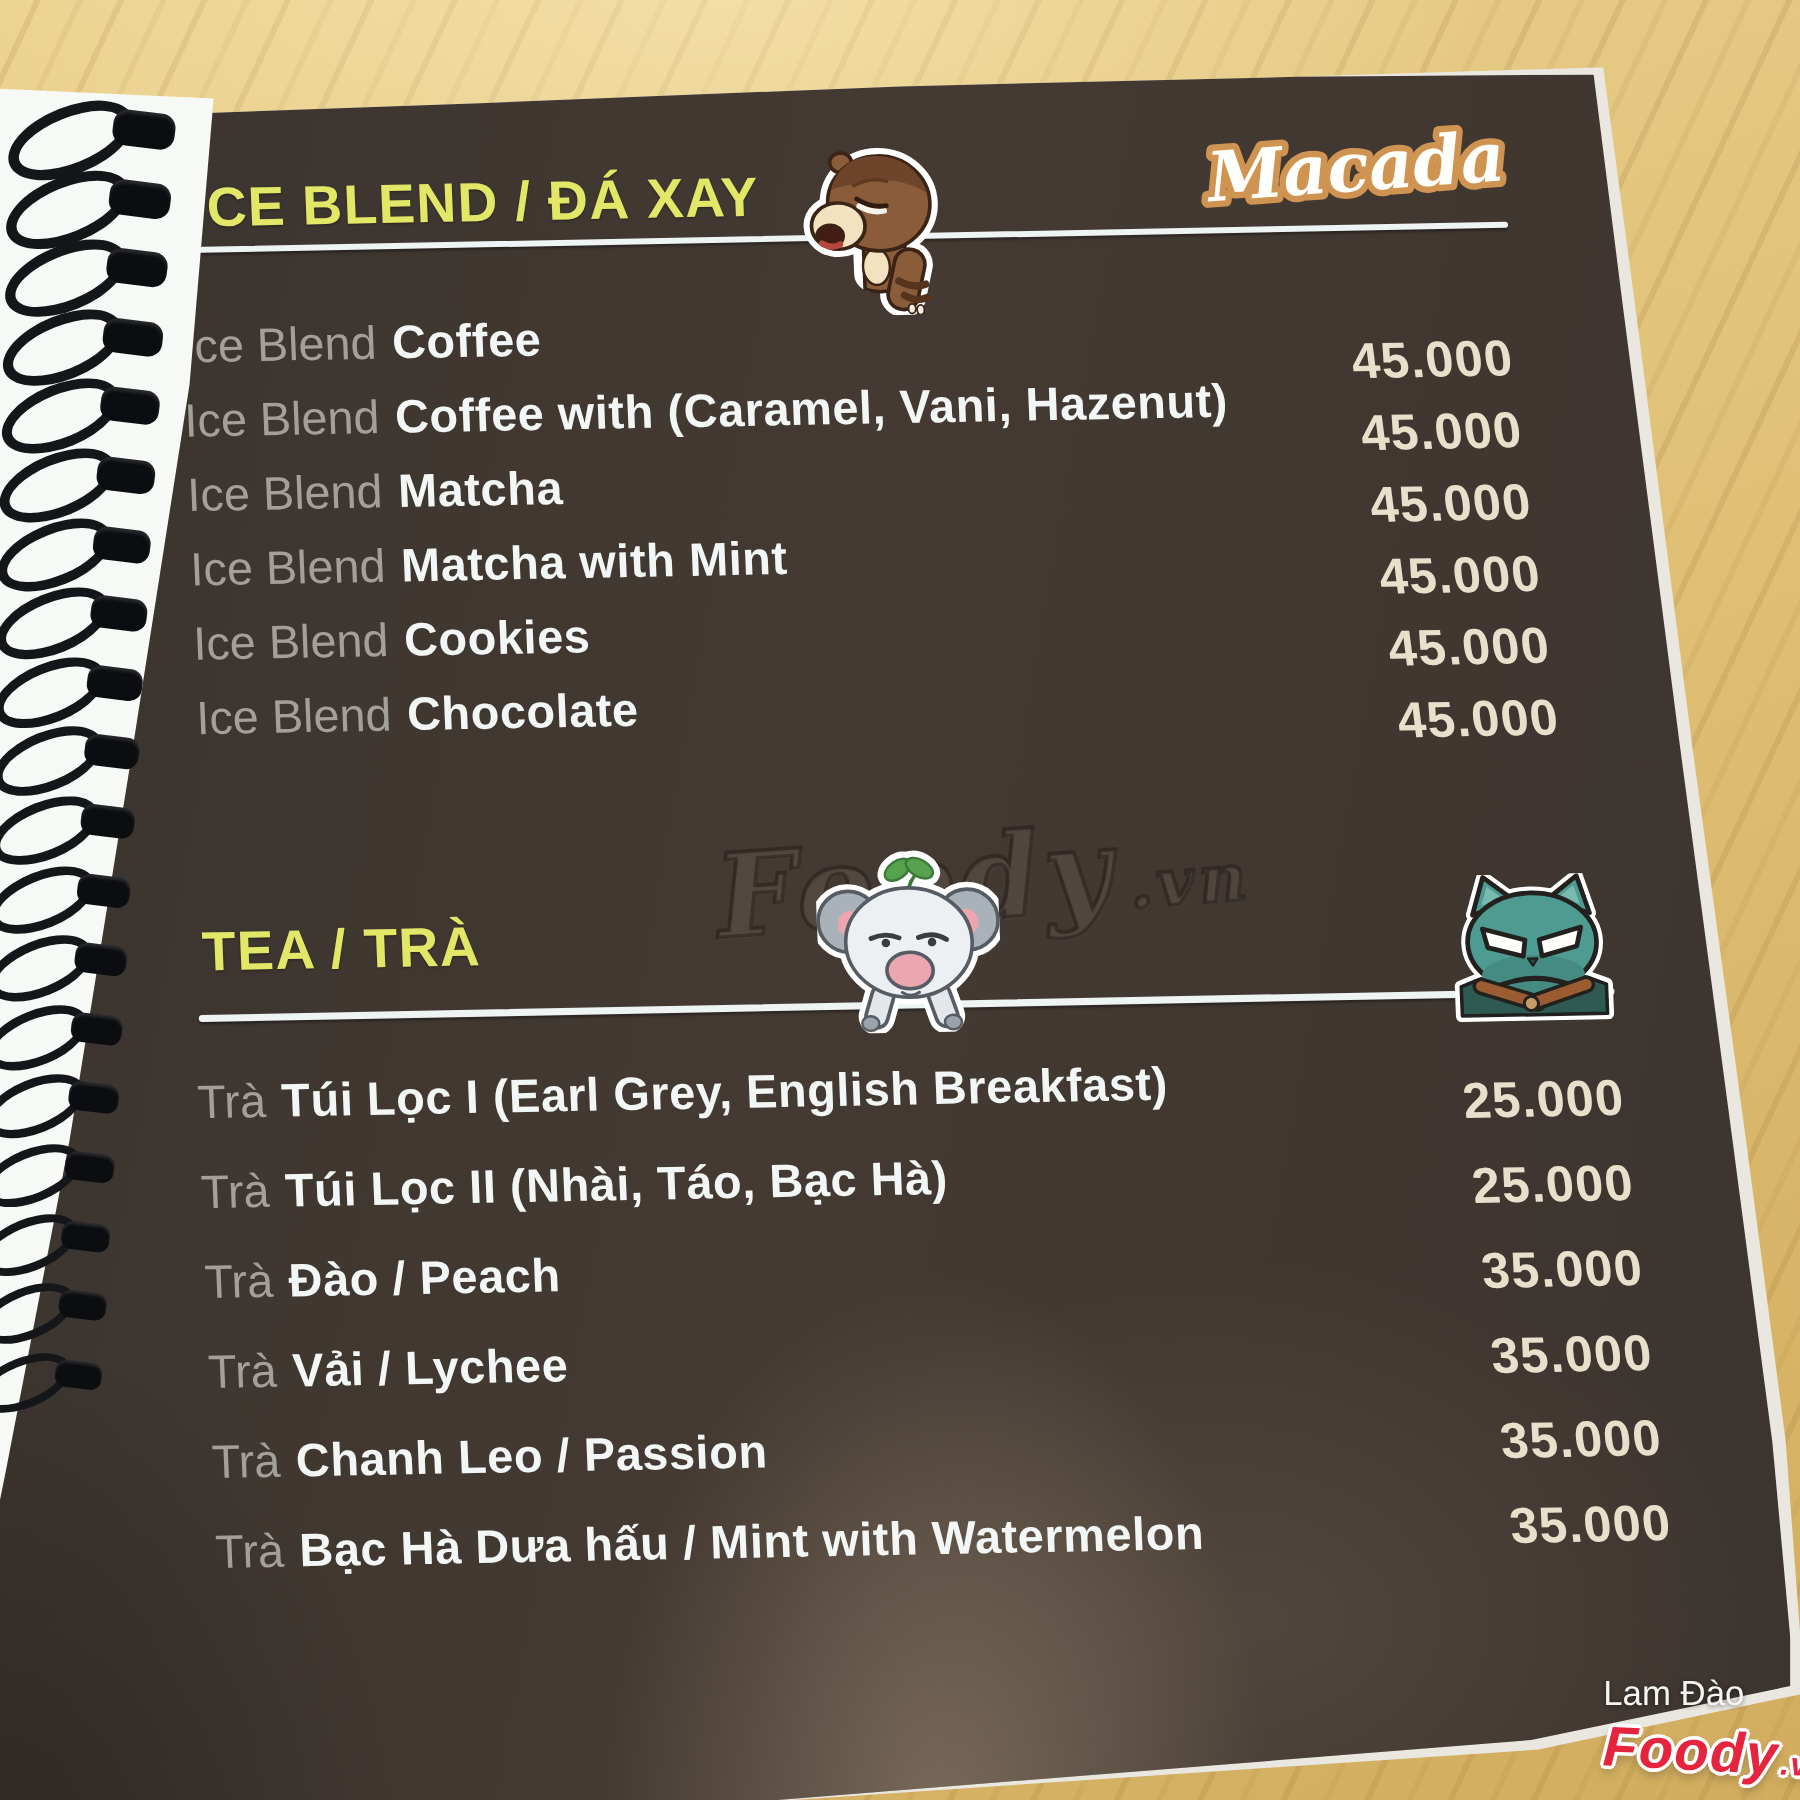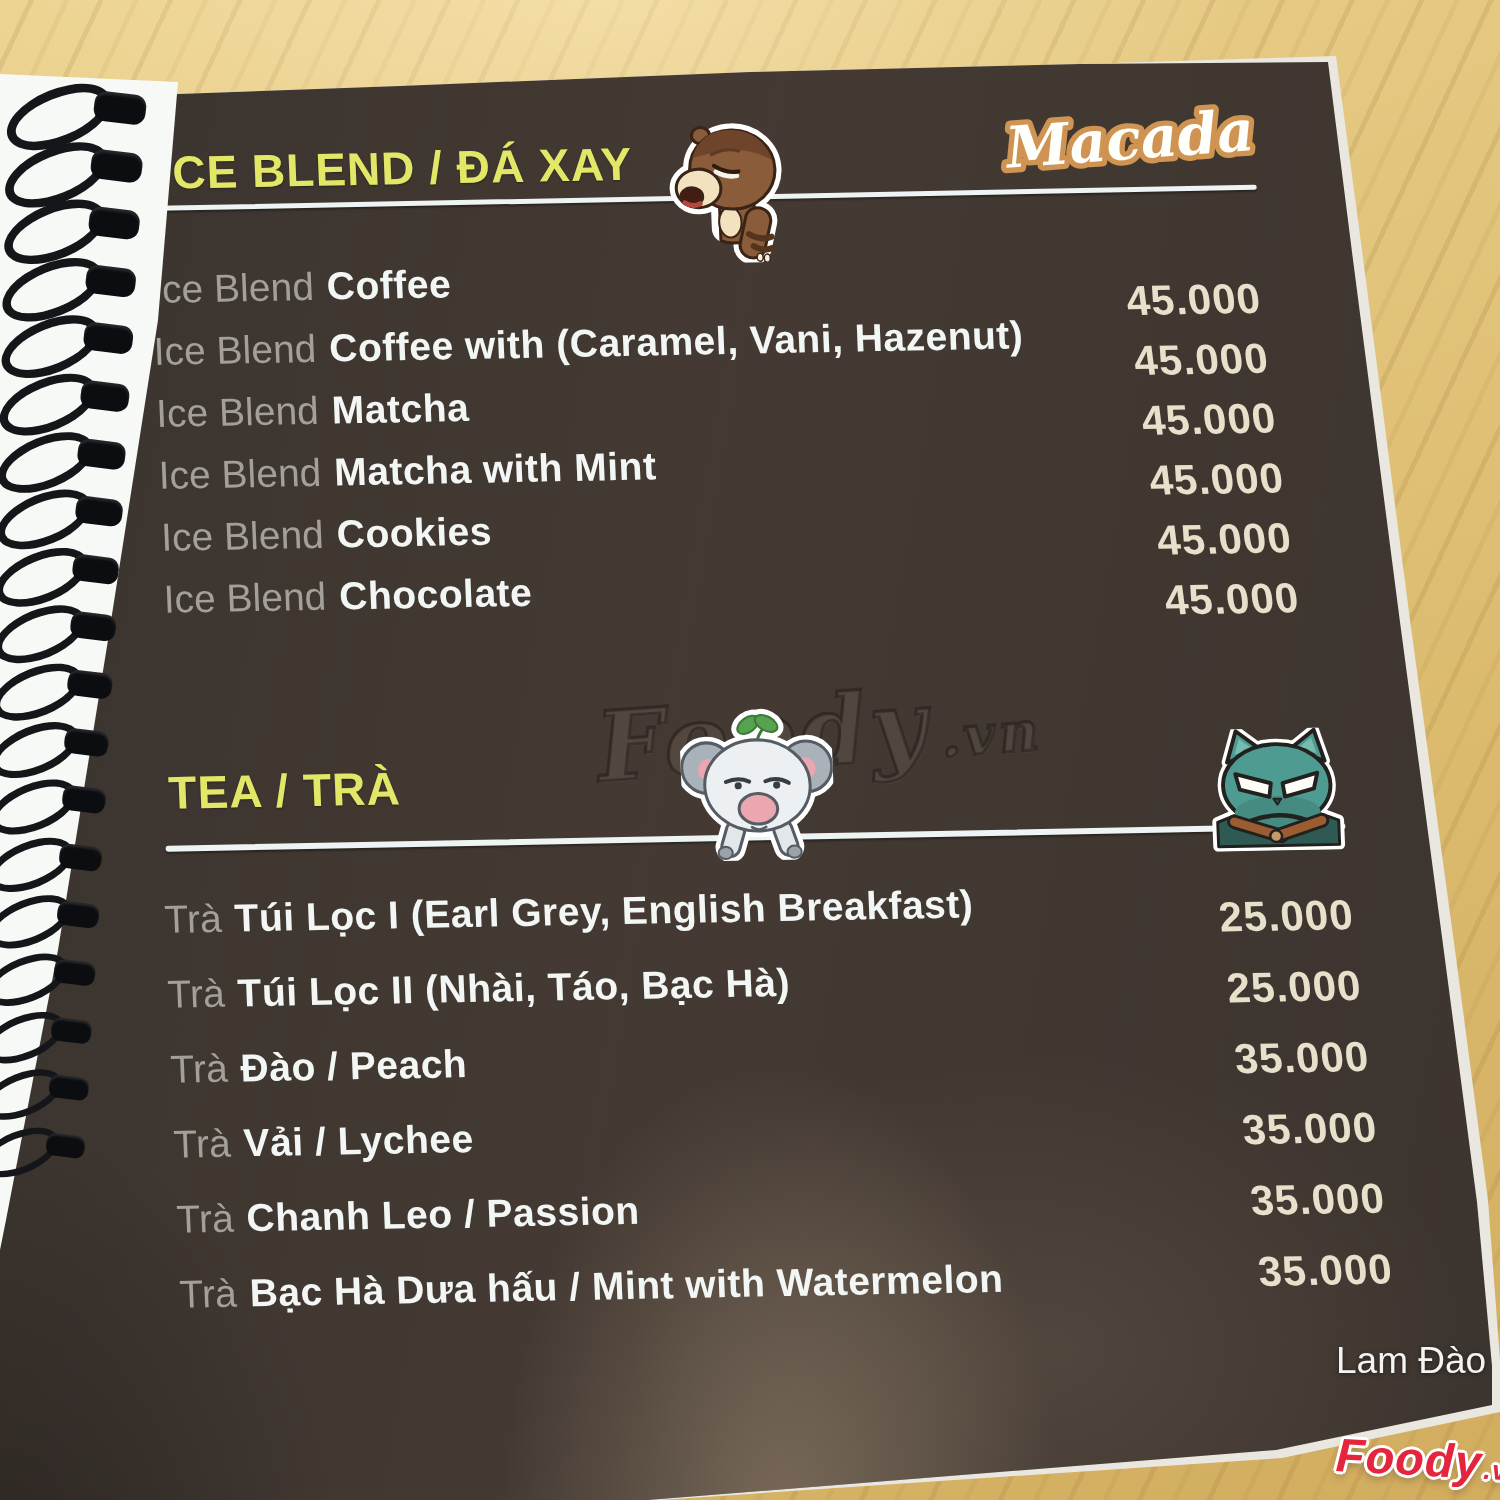--- a/index.html
+++ b/index.html
@@ -93,21 +93,21 @@
     left:calc(30px - var(--i) * 2.6px);
     top:calc(84px + var(--i) * 57.6px);
     transform:scale(calc(1 - var(--i) * 0.014));}
   .coil i{display:block;position:absolute;}
   .coil .wire{left:-26px;top:5px;width:92px;height:38px;border:9px solid #15161a;border-radius:50%;
     transform:rotate(-22deg);}
   .coil .slot{right:4px;top:9px;width:52px;height:30px;background:#0c0d10;border-radius:12px;
     transform:rotate(7deg);box-shadow:inset 0 3px 3px rgba(255,255,255,.12);}
 
   
-  .credit{position:absolute;left:1336px;top:1340px;font-size:37px;color:#f4f4f2;
+  .credit{position:absolute;left:1336px;top:1396px;font-size:29px;color:#f4f4f2;
     text-shadow:0 1px 4px rgba(0,0,0,.5);white-space:nowrap;}
   .flogo{position:absolute;left:1336px;top:1432px;transform:rotate(3deg);
     font-weight:bold;font-style:italic;font-size:47px;color:#e5243d;letter-spacing:1px;white-space:nowrap;
     text-shadow:-2px -2px 0 #fff,2px -2px 0 #fff,-2px 2px 0 #fff,2px 2px 0 #fff,
       -3px 0 0 #fff,3px 0 0 #fff,0 -3px 0 #fff,0 3px 0 #fff,0 5px 9px rgba(0,0,0,.35);}
   .flogo .vn{font-size:27px;margin-left:2px;}
 </style>
 </head>
 <body>
 

